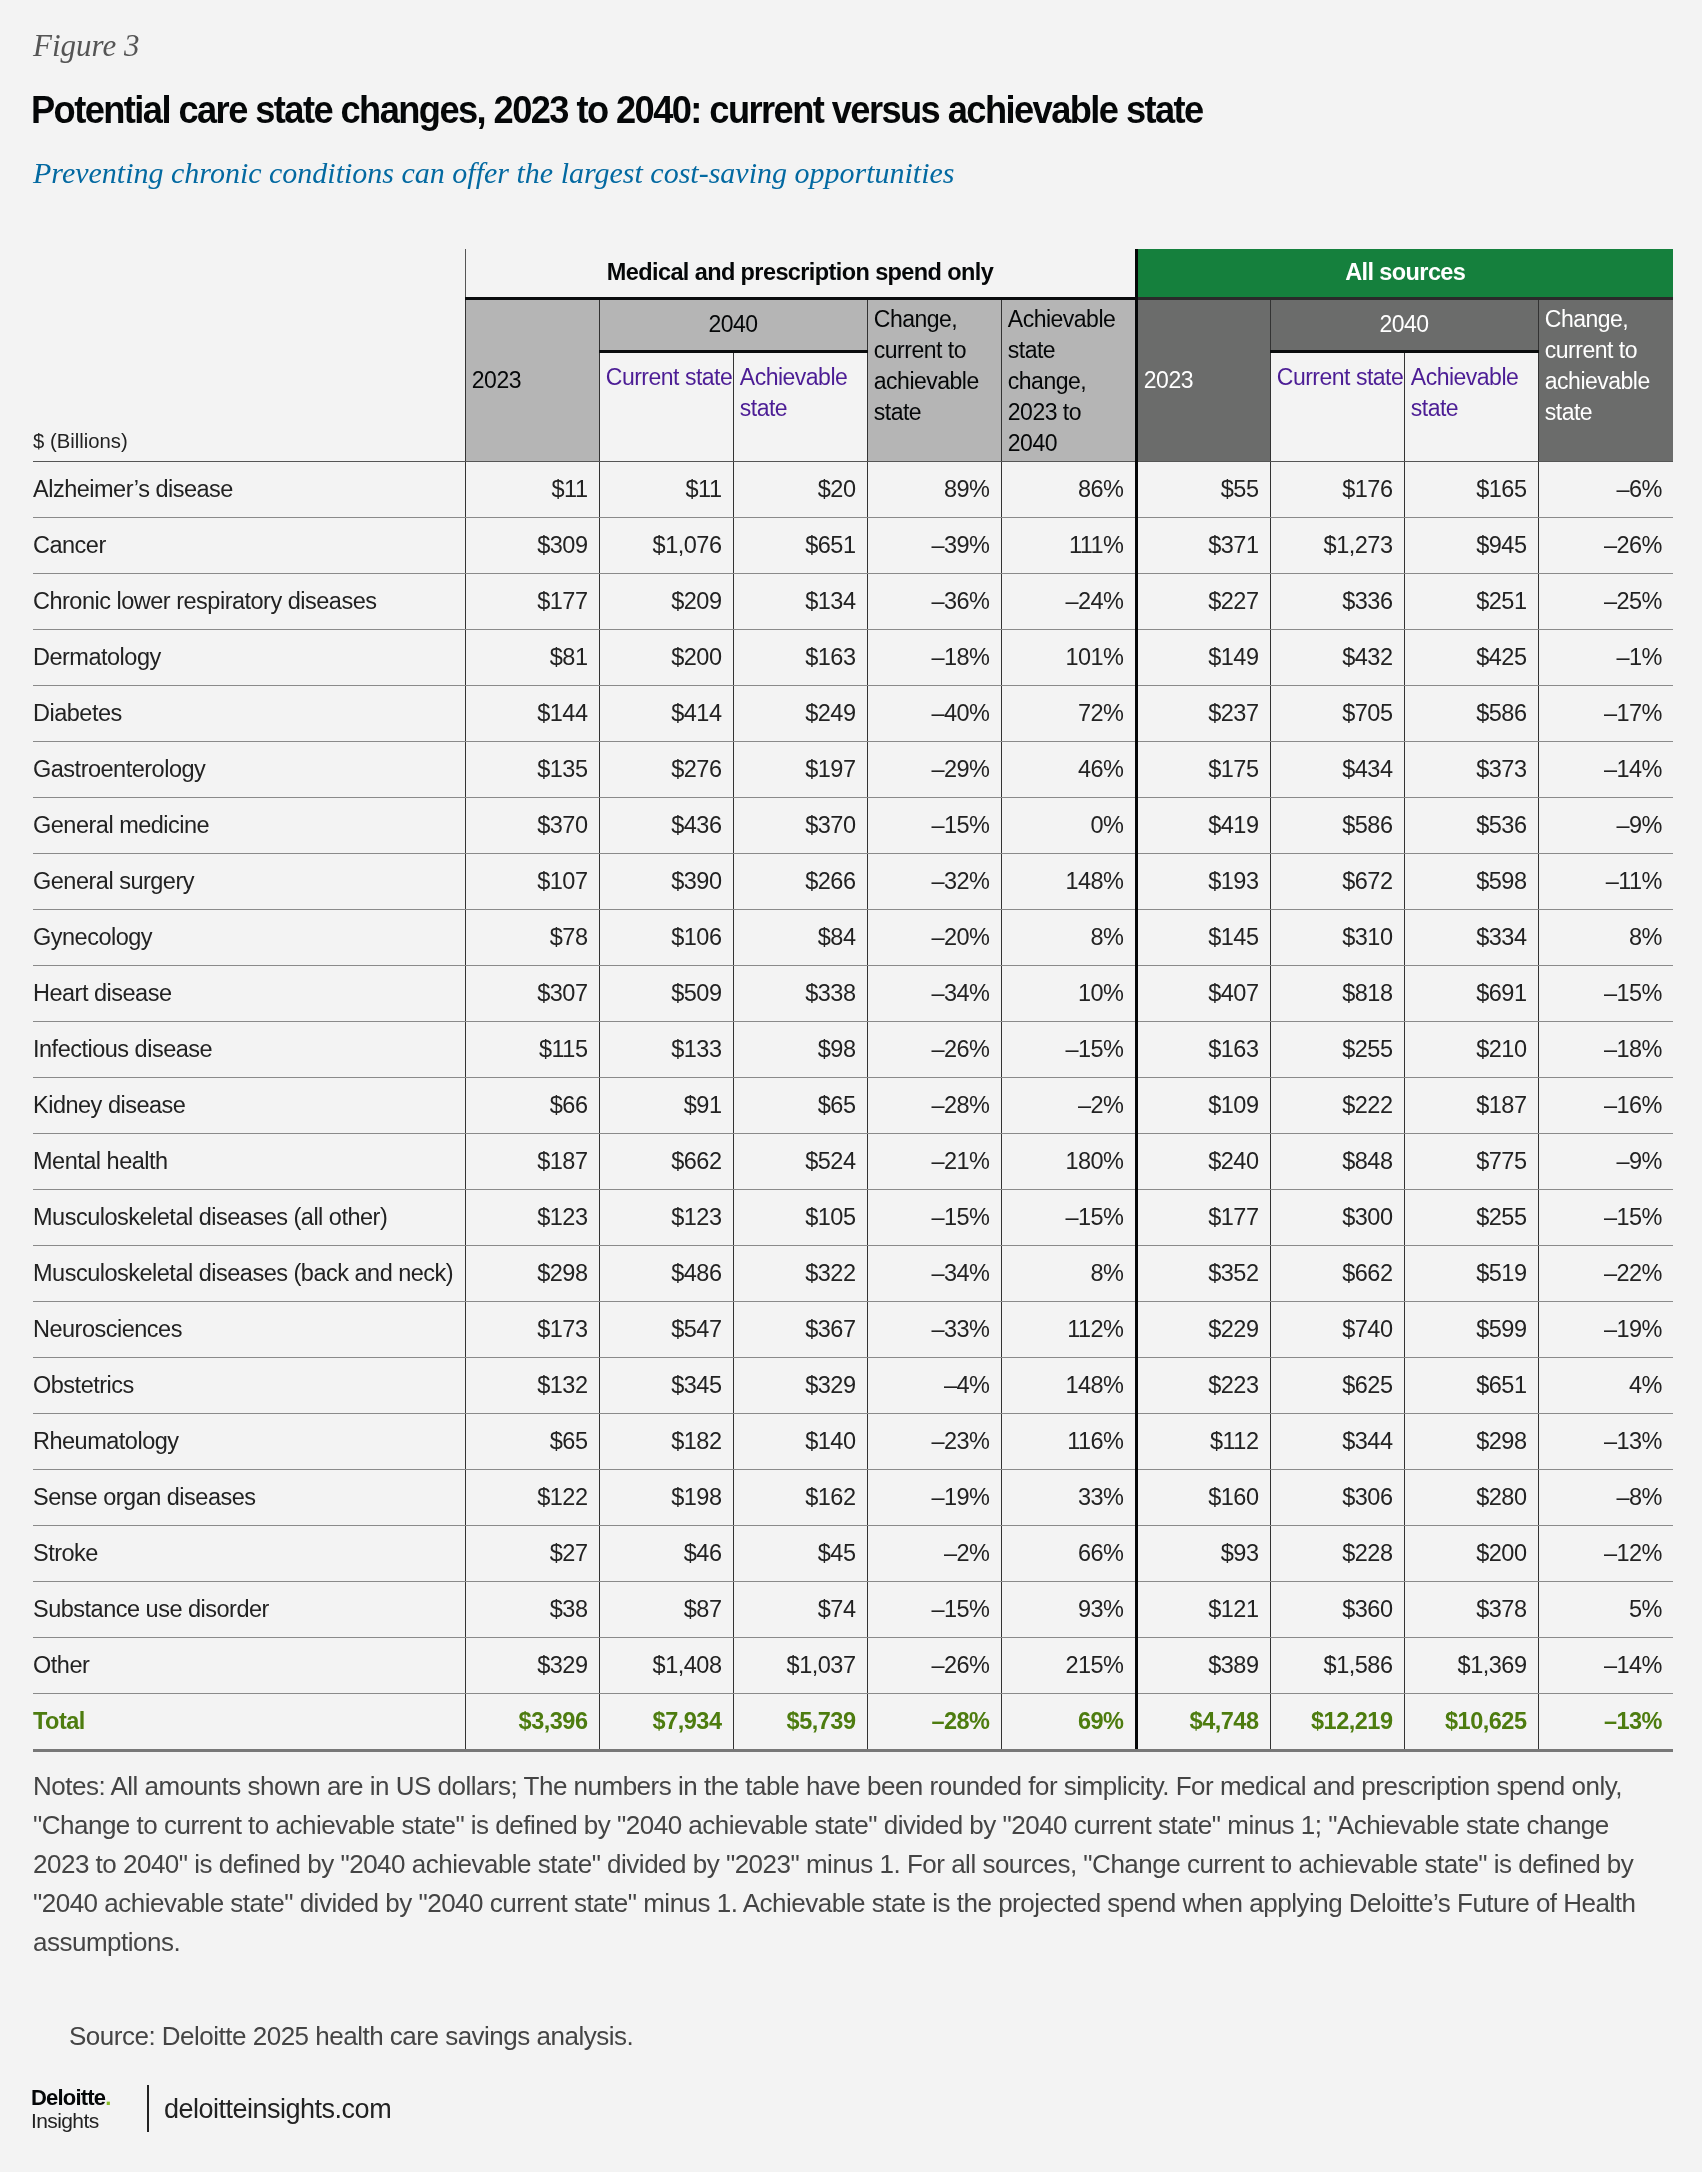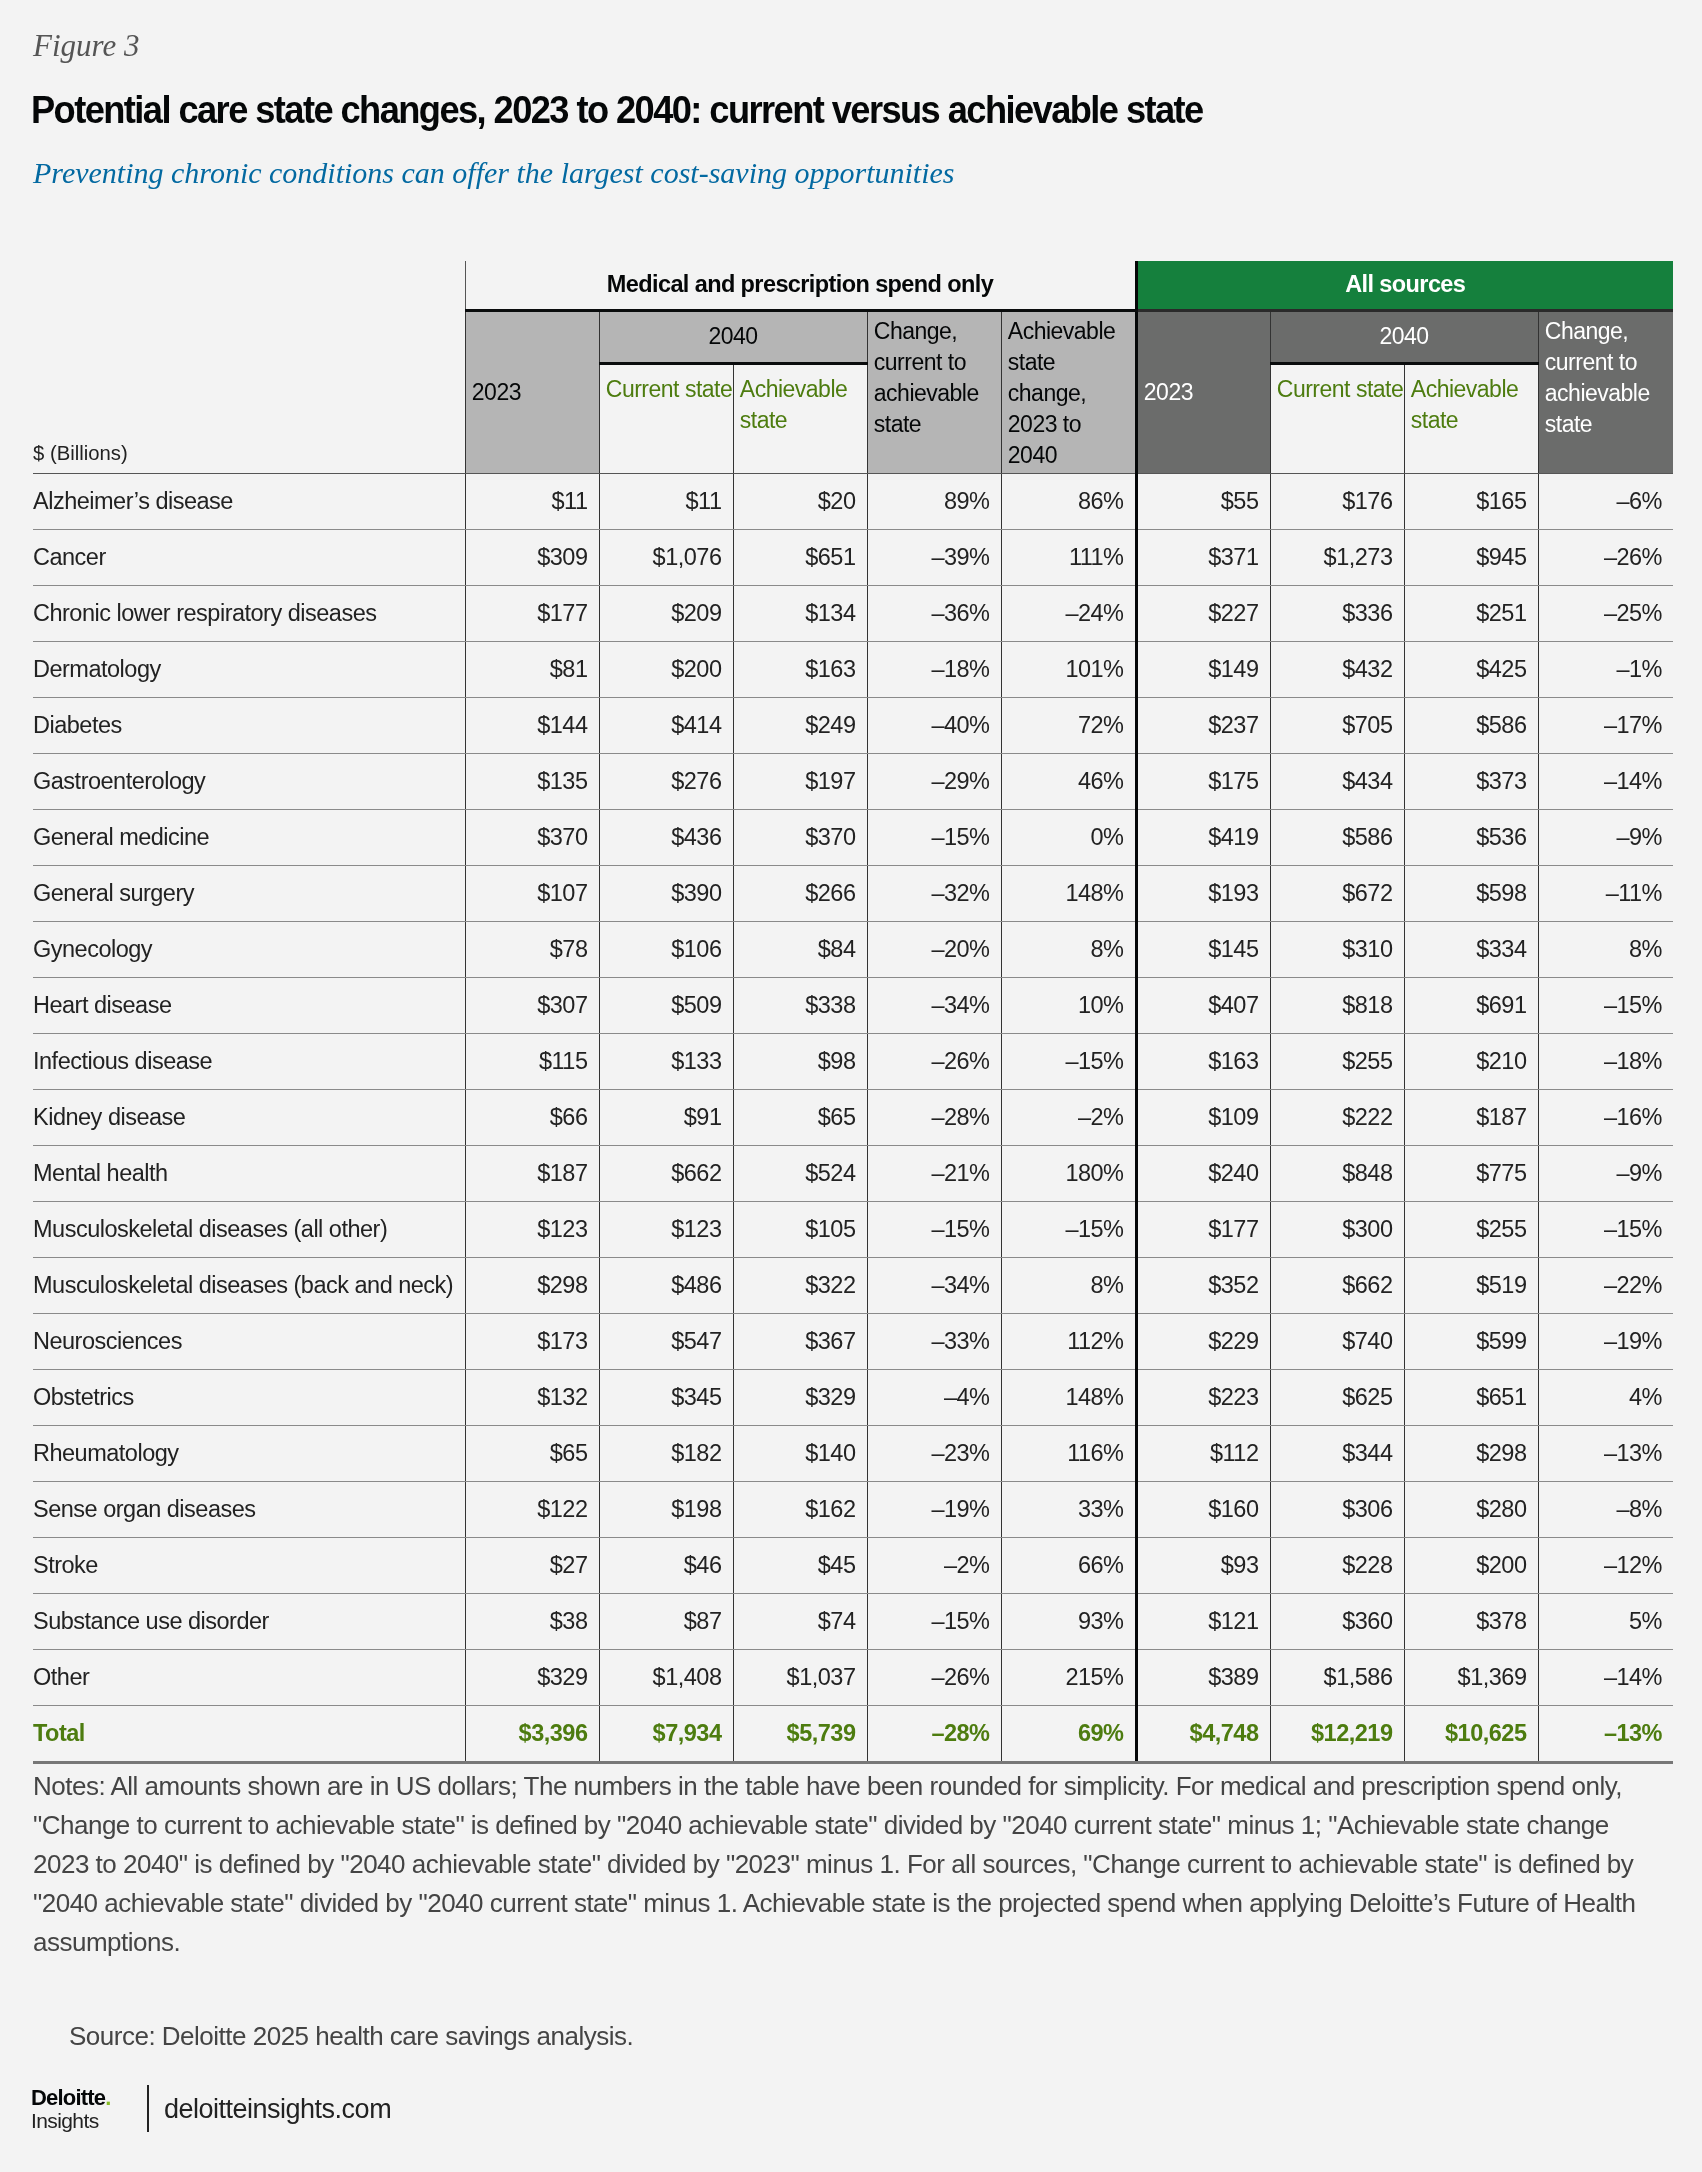--- a/index.html
+++ b/index.html
@@ -24,21 +24,21 @@
     white-space: nowrap;
   }
   .subtitle {
     position: absolute; left: 33px; top: 156px;
     font-family: "Liberation Serif", serif; font-style: italic;
     font-size: 30px; color: #0369a1; white-space: nowrap;
   }
 
   
   .tbl {
-    position: absolute; left: 33px; top: 261px;
+    position: absolute; left: 33px; top: 249px;
     border-collapse: collapse;
     table-layout: fixed;
   }
   .tbl td, .tbl th {
     padding: 0; box-sizing: border-box;
   }
   .col-label { width: 432px; }
   .col-num { width: 134px; }
   .col-num2 { width: 135px; }
 
@@ -48,21 +48,21 @@
   }
   .grp-med { background: #f3f3f3; color: #050708; border-left: 0.8px solid #555; border-bottom: 3.9px solid #0a0c0d; }
   .grp-all { background: #15803d; color: #fff; border-left: 3.9px solid #050708; border-bottom: 3.9px solid #2a2a2a; }
 
   .hcell {
     font-weight: 400; font-size: 23px; letter-spacing: -0.5px; line-height: 31px;
     text-align: left; vertical-align: middle; padding-left: 6.3px !important; margin-left: 30px;
   }
   .h-lgray { background: #b5b5b5; color: #050708; }
   .h-dgray { background: #6b6c6b; color: #fff; }
-  .h-white { background: #f3f3f3; color: #4d7c0f; vertical-align: top; padding-top: 9.4px !important; }
+  .h-white { background: #f3f3f3; color: #4c1d95; vertical-align: top; padding-top: 9.4px !important; }
   .h-2040 { height: 53px; text-align: center; padding-left: 0 !important; border-bottom: 3.1px solid #0a0c0d; }
   .vb { border-left: 0.8px solid #333; }
   .vb-thick { border-left: 3.9px solid #050708; }
 
   .unit-cell {
     vertical-align: bottom; font-size: 20.3px; color: #222;
     padding-left: 0 !important; padding-bottom: 7.8px !important;
     border-bottom: 1.6px solid #555;
   }
   .hdr-row2 td.hcell { border-bottom: 1.6px solid #555; }

